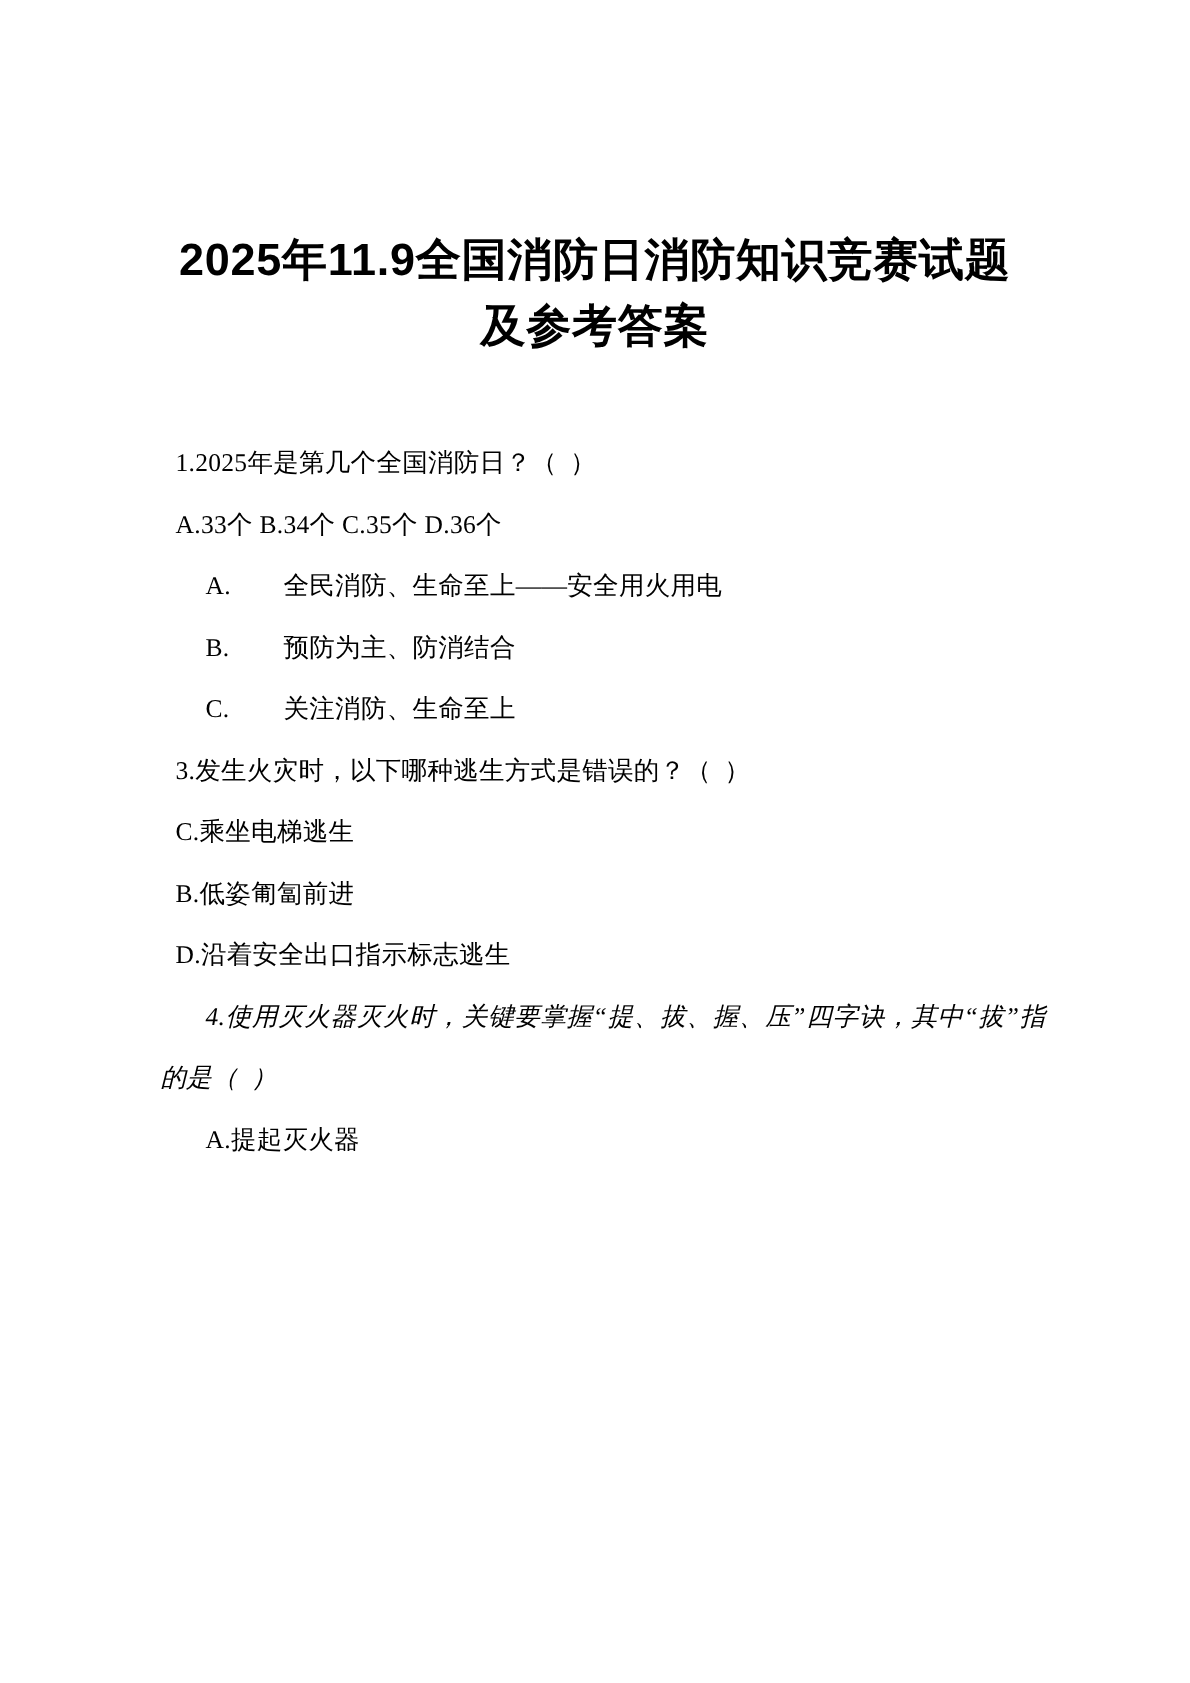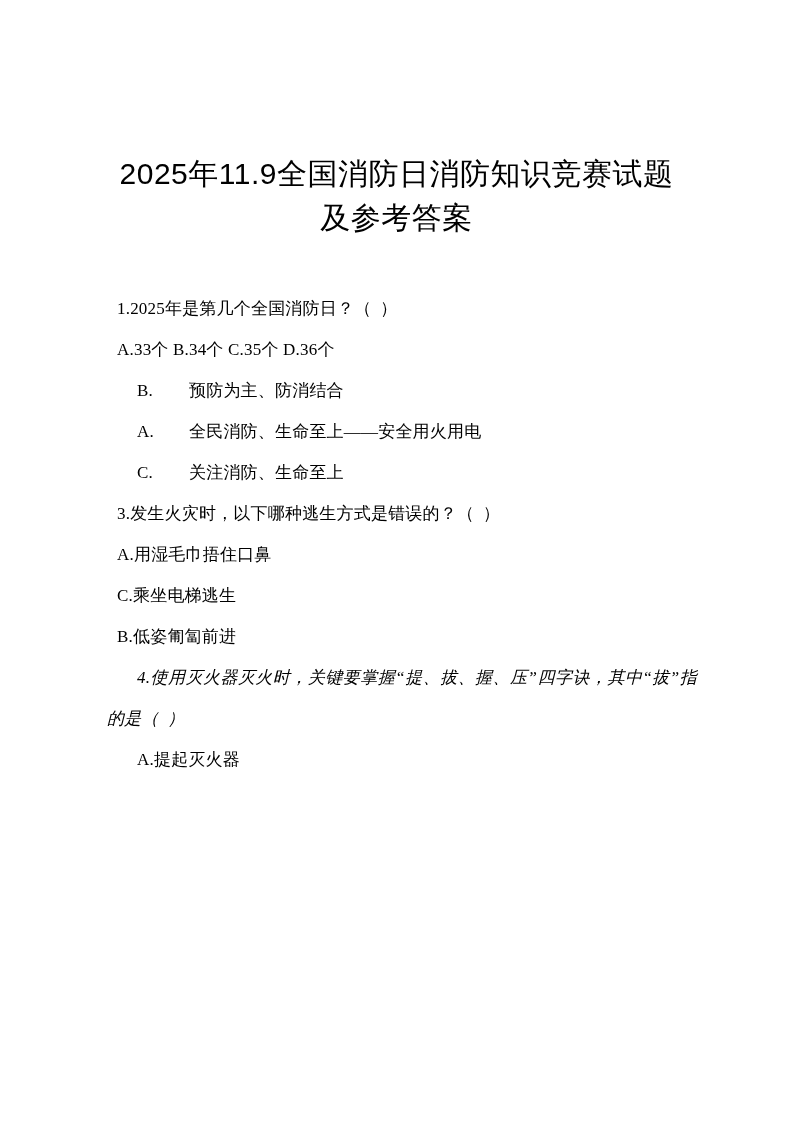--- a/index.html
+++ b/index.html
@@ -17,21 +17,21 @@
   }
   .page {
     width: 793px;
     height: 1122px;
     box-sizing: border-box;
     padding: 0;
     position: relative;
   }
   .doc-title {
     font-family: "Liberation Sans", sans-serif;
-    font-weight: normal;
+    font-weight: bold;
     font-size: 30px;
     line-height: 44px;
     text-align: center;
     margin: 0;
     padding: 0 110px;
     position: absolute;
     top: 152px;
     left: 0;
     right: 0;
     letter-spacing: 0.5px;
@@ -80,26 +80,26 @@
 <div class="page">
 
   <h1 class="doc-title">2025年11.9全国消防日消防知识竞赛试题及参考答案</h1>
 
   <div class="body-block">
 
 
     <p class="para indent-0">1.2025年是第几个全国消防日？（  ）</p>
     <p class="para indent-0">A.33个 B.34个 C.35个 D.36个</p>
 
+    <p class="para opt-lettered"><span class="opt-letter">A.</span><span class="opt-inner">全民消防、生命至上——安全用火用电</span></p>
     <p class="para opt-lettered"><span class="opt-letter">B.</span><span class="opt-inner">预防为主、防消结合</span></p>
-    <p class="para opt-lettered"><span class="opt-letter">A.</span><span class="opt-inner">全民消防、生命至上——安全用火用电</span></p>
     <p class="para opt-lettered"><span class="opt-letter">C.</span><span class="opt-inner">关注消防、生命至上</span></p>
 
     <p class="para indent-0">3.发生火灾时，以下哪种逃生方式是错误的？（  ）</p>
-    <p class="para indent-0">A.用湿毛巾捂住口鼻</p>
     <p class="para indent-0">C.乘坐电梯逃生</p>
     <p class="para indent-0">B.低姿匍匐前进</p>
+    <p class="para indent-0">D.沿着安全出口指示标志逃生</p>
 
     <p class="para hang">4.使用灭火器灭火时，关键要掌握“提、拔、握、压”四字诀，其中“拔”指的是（  ）</p>
     <p class="para indent-1">A.提起灭火器</p>
 
   </div>
 </div>
 
 </body></html>

